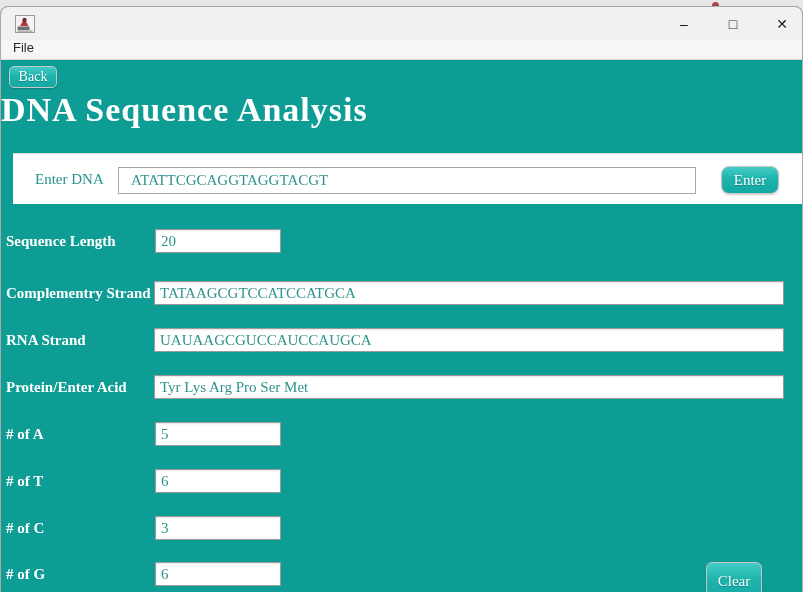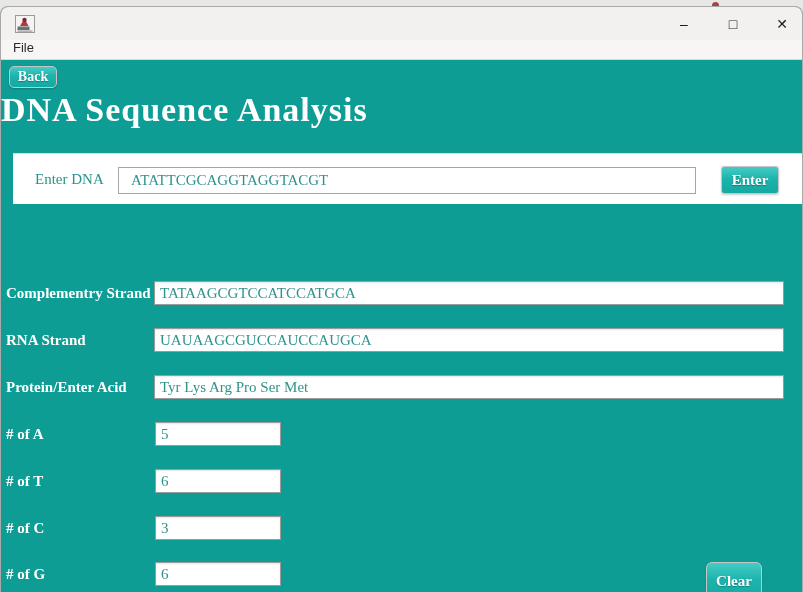--- a/index.html
+++ b/index.html
@@ -23,39 +23,39 @@
              cursor:default; }
 
   .menubar { height:20px; background:#f7f6f5; border-bottom:1px solid #d8d8d8;
              display:flex; align-items:flex-start; padding:0 12px; flex:none; }
   .menu-item { font-family:"Liberation Sans", sans-serif; font-size:13px; color:#2b2b2b; }
 
   .app { position:relative; flex:1; background:#0e9d95; }
 
   .tbtn { background:linear-gradient(180deg,#45ccc6 0%,#1db4ad 45%,#14a9a2 100%);
           border:1px solid #c6c6c6; color:#fff; font-family:"Liberation Serif", serif;
-          font-weight:bold; text-shadow:0 1px 1px rgba(0,0,0,0.3);
+          font-weight:normal; text-shadow:0 1px 1px rgba(0,0,0,0.3);
           box-shadow:0 1px 2px rgba(0,0,0,0.2); cursor:pointer; }
 
   .back-btn { position:absolute; left:8px; top:6px; width:48px; height:22px;
               border-radius:5px; font-size:14px; }
 
   .page-title { position:absolute; left:0; top:28px; color:#ffffff;
                 font-size:34px; font-weight:bold; line-height:44px;
                 letter-spacing:1px; }
 
   .enter-strip { position:absolute; left:0; top:93px; width:100%; height:51px;
                  background:#ffffff; border-top:1px solid #dcdcdc;margin-left:12px; }
   .enter-label { position:absolute; left:22px; top:0; height:51px;
                  display:flex; align-items:center; font-size:15px; color:#25948d; }
   .dna-input { position:absolute; left:105px; top:13px; width:578px; height:27px;
                border:1px solid #a6a6a6; font-family:"Liberation Serif", serif;
                font-size:15px; color:#2f938c; padding:0 12px; outline:none; }
   .enter-btn { position:absolute; left:708px; top:12px; width:58px; height:28px;
-               border-radius:3px; font-size:15px; }
+               border-radius:8px; font-size:15px; }
 
   .row { position:absolute; left:0; width:100%; height:24px; }
   .flabel { position:absolute; left:5px; top:50%; transform:translateY(-50%);
             color:#ffffff; font-size:15px; font-weight:bold; white-space:nowrap; }
   .ffield { position:absolute; left:154px; top:0; height:24px;
             border:1px solid #9b9b9b; background:#fff;
             font-family:"Liberation Serif", serif; font-size:15px; color:#2f938c;
             padding:0 5px; outline:none;
             box-shadow:inset 0 1px 2px rgba(0,0,0,0.10); }
   .ffield.short { width:126px; }
@@ -95,20 +95,24 @@
     <button class="tbtn back-btn">Back</button>
 
     <div class="page-title">DNA Sequence Analysis</div>
 
     <div class="enter-strip">
       <span class="enter-label">Enter DNA</span>
       <input class="dna-input" type="text" value="ATATTCGCAGGTAGGTACGT" style="">
       <button class="tbtn enter-btn">Enter</button>
     </div>
 
+    <div class="row" style="top:169px">
+      <span class="flabel">Sequence Length</span>
+      <input class="ffield short" type="text" value="20" style="">
+    </div>
 
     <div class="row" style="top:268px">
       <span class="flabel">RNA Strand</span>
       <input class="ffield long" type="text" value="UAUAAGCGUCCAUCCAUGCA" style="">
     </div>
 
     <div class="row" style="top:221px">
       <span class="flabel">Complementry Strand</span>
       <input class="ffield long" type="text" value="TATAAGCGTCCATCCATGCA" style="">
     </div>

